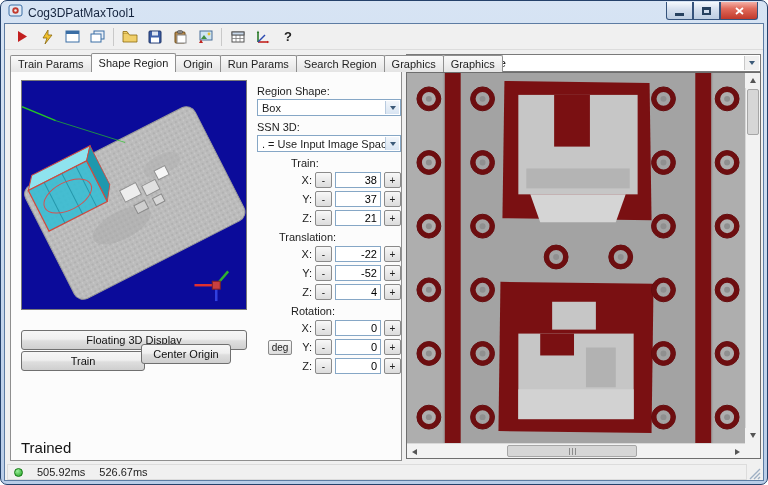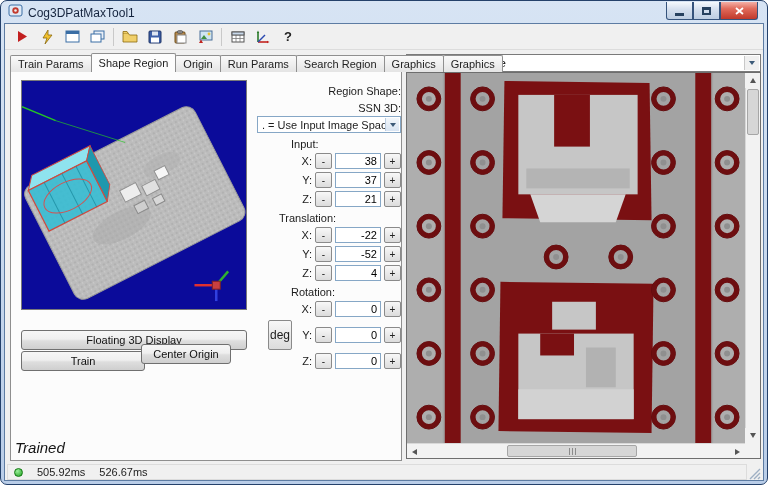--- a/index.html
+++ b/index.html
@@ -38,36 +38,36 @@
   .viewport svg{display:block;width:100%;height:100%;}
   
   .pushbtn{position:absolute;height:20px;border:1px solid #707070;border-radius:3px;color:#111;font-size:11px;
     background:linear-gradient(#f6f6f6,#efefef 45%,#dedede 55%,#cfcfcf);display:flex;align-items:center;justify-content:center;}
   .btn-floating{left:10px;top:258px;width:226px;}
   .btn-train{left:10px;top:279px;width:124px;}
   .btn-center{left:130px;top:272px;width:90px;}
   
   .formcol{position:absolute;left:246px;top:8px;width:144px;font-size:11px;color:#1c1c1c;}
   .fheader{margin:5px 0 2px 0;}
-  .fheader.center{text-align:right;}
+  .fheader.center{text-align:left;}
   .ind34{margin-left:34px;} .ind22{margin-left:22px;}
   .combo{height:17px;border:1px solid #86a7c6;background:#fff;display:flex;align-items:center;
     position:relative;padding-left:4px;margin-bottom:2px;font-size:11px;white-space:nowrap;overflow:hidden;}
   .combo .arrowbox{position:absolute;right:1px;top:1px;bottom:1px;width:14px;border-left:1px solid #b9cbdf;
     background:linear-gradient(#f3f7fb,#d8e4f2);display:flex;align-items:center;justify-content:center;}
   .arrow-down{width:0;height:0;border-left:3.5px solid transparent;border-right:3.5px solid transparent;border-top:4px solid #3c5a78;}
   .frow{display:flex;align-items:center;justify-content:flex-end;gap:3px;margin:3px 0;}
   .flabel{width:15px;text-align:right;}
   .stepbtn{width:17px;height:16px;border:1px solid #8a8a8a;border-radius:2px;font-size:10px;color:#222;
     background:linear-gradient(#f8f8f8,#dcdcdc);display:flex;align-items:center;justify-content:center;}
   .numfield{width:46px;height:16px;border:1px solid #86a7c6;background:#fff;font-family:"Liberation Sans",sans-serif;
     font-size:11px;text-align:right;padding:0 3px;}
-  .degbtn{width:24px;height:30px;border:1px solid #8a8a8a;border-radius:2px;font-size:12px;margin-right:2px;
+  .degbtn{width:24px;height:15px;border:1px solid #8a8a8a;border-radius:2px;font-size:10px;margin-right:2px;
     background:linear-gradient(#f8f8f8,#dcdcdc);display:flex;align-items:center;justify-content:center;}
-  .trained{position:absolute;left:4px;bottom:4px;font-size:15px;font-style:italic;color:#141414;}
+  .trained{position:absolute;left:10px;bottom:4px;font-size:15px;color:#141414;}
   
   .rightpanel{position:absolute;left:401px;top:30px;right:2px;bottom:21px;}
   .imgcombo{position:absolute;top:0;left:0;right:0;height:18px;border:1px solid #7a7a7a;background:#fff;
     display:flex;align-items:center;padding-left:4px;font-size:11px;}
   .imgcombo .arrowbox{position:absolute;right:1px;top:1px;bottom:1px;width:15px;background:#f0f0f0;
     border-left:1px solid #c8c8c8;display:flex;align-items:center;justify-content:center;}
   .imagearea{position:absolute;top:18px;left:0;right:0;bottom:0;border:1px solid #6e6e6e;background:#a3a3a3;overflow:hidden;}
   .imgsvg{position:absolute;left:0;top:0;right:15px;bottom:15px;}
   .imgsvg svg{display:block;width:100%;height:100%;}
   .vscroll{position:absolute;top:0;right:0;bottom:15px;width:15px;background:#f2f2f2;border-left:1px solid #d8d8d8;}
@@ -252,29 +252,35 @@
           </g>
         </svg>
       </div>
 
       <div class="pushbtn btn-floating">Floating 3D Display</div>
       <div class="pushbtn btn-train">Train</div>
       <div class="pushbtn btn-center">Center Origin</div>
 
       <div class="formcol">
         <div class="fheader center">Region Shape:</div>
+        <div class="combo">
+          <span>Box</span>
+          <span class="arrowbox">
+              <span class="arrow-down"></span>
+            </span>
+        </div>
         <div class="fheader center">SSN 3D:</div>
         <div class="combo">
           <span>. = Use Input Image Space</span>
           <span class="arrowbox">
               <span class="arrow-down"></span>
             </span>
         </div>
 
-        <div class="fheader ind34">Input:</div>
+        <div class="fheader ind34">Train:</div>
         <div class="frow">
           <span class="flabel">X:</span>
           <div class="stepbtn">-</div>
           <input class="numfield" value="38" style="">
           <div class="stepbtn">+</div>
         </div>
         <div class="frow">
           <span class="flabel">Y:</span>
           <div class="stepbtn">-</div>
           <input class="numfield" value="37" style="">

